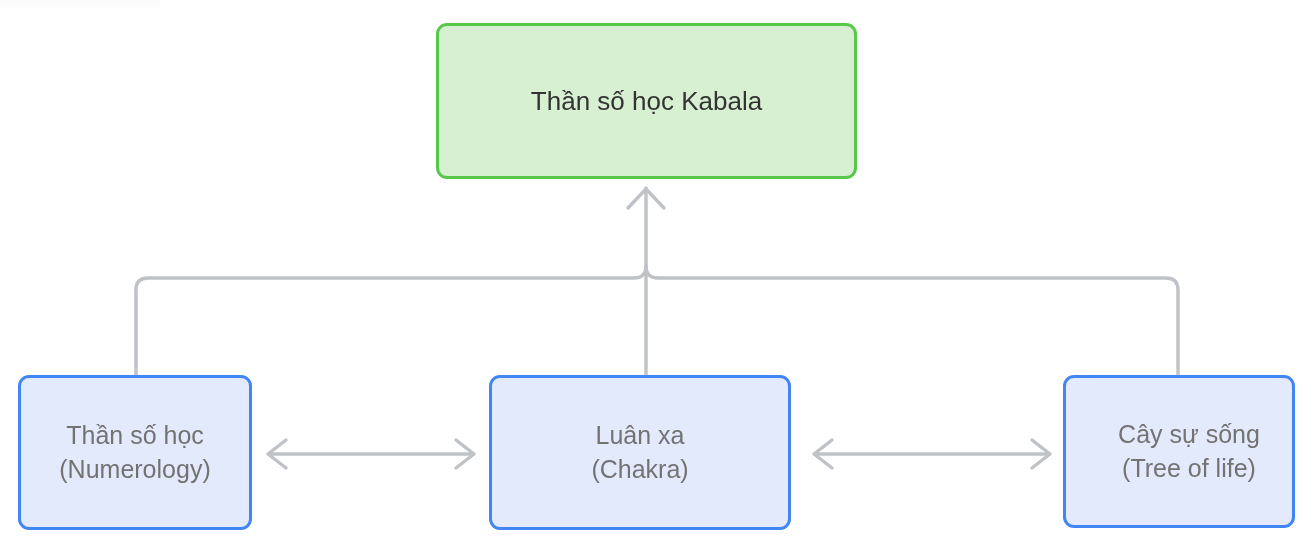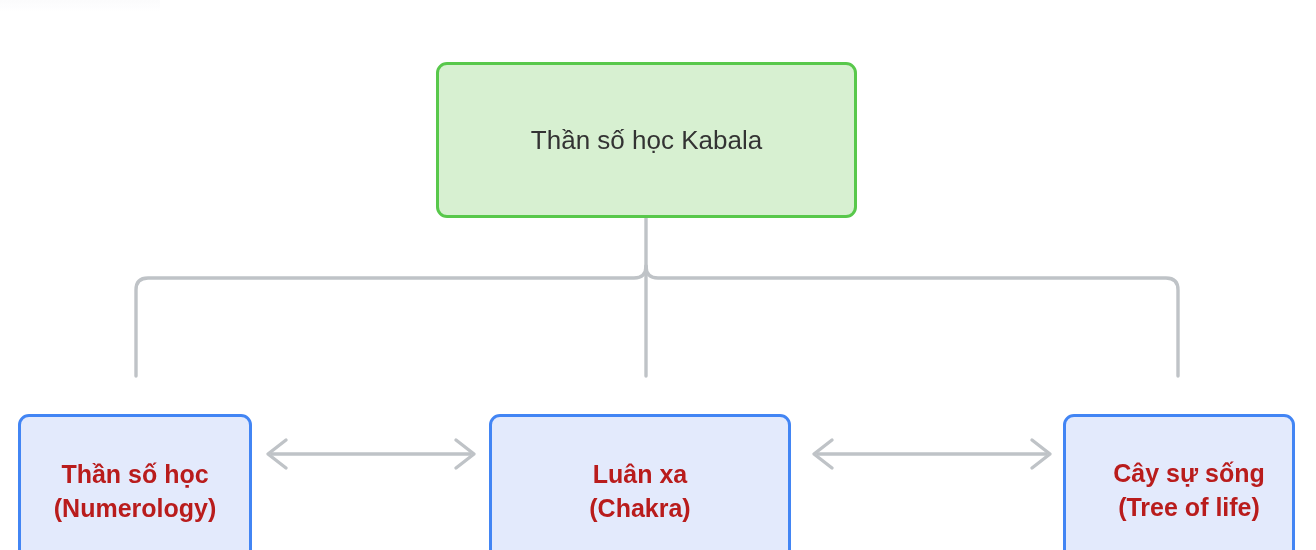--- a/index.html
+++ b/index.html
@@ -39,39 +39,37 @@
   }
   .node {
     position: absolute;
     box-sizing: border-box;
     display: flex;
     align-items: center;
     justify-content: center;
     text-align: center;
     border-radius: 11px;
     line-height: 1.33;
-    margin-top: 39px;
   }
   .node .node-label {
     display: block;
     width: 100%;
     white-space: pre-line;
   }
   .node-root {
     background: #d7f0d1;
     border: 3px solid #58c84b;
     color: #333333;
     font-size: 26px;
   }
   .node-leaf {
     background: #e3eafc;
     border: 3px solid #4285f4;
-    color: #b91c1c;
+    color: #737373;
     font-size: 25px;
-    font-weight: bold;
   }
 </style>
 </head>
 <body>
 
 <div id="canvas">
 
   <div class="artifact-band"></div>
 
   <svg class="connectors" viewBox="0 0 1316 550">

